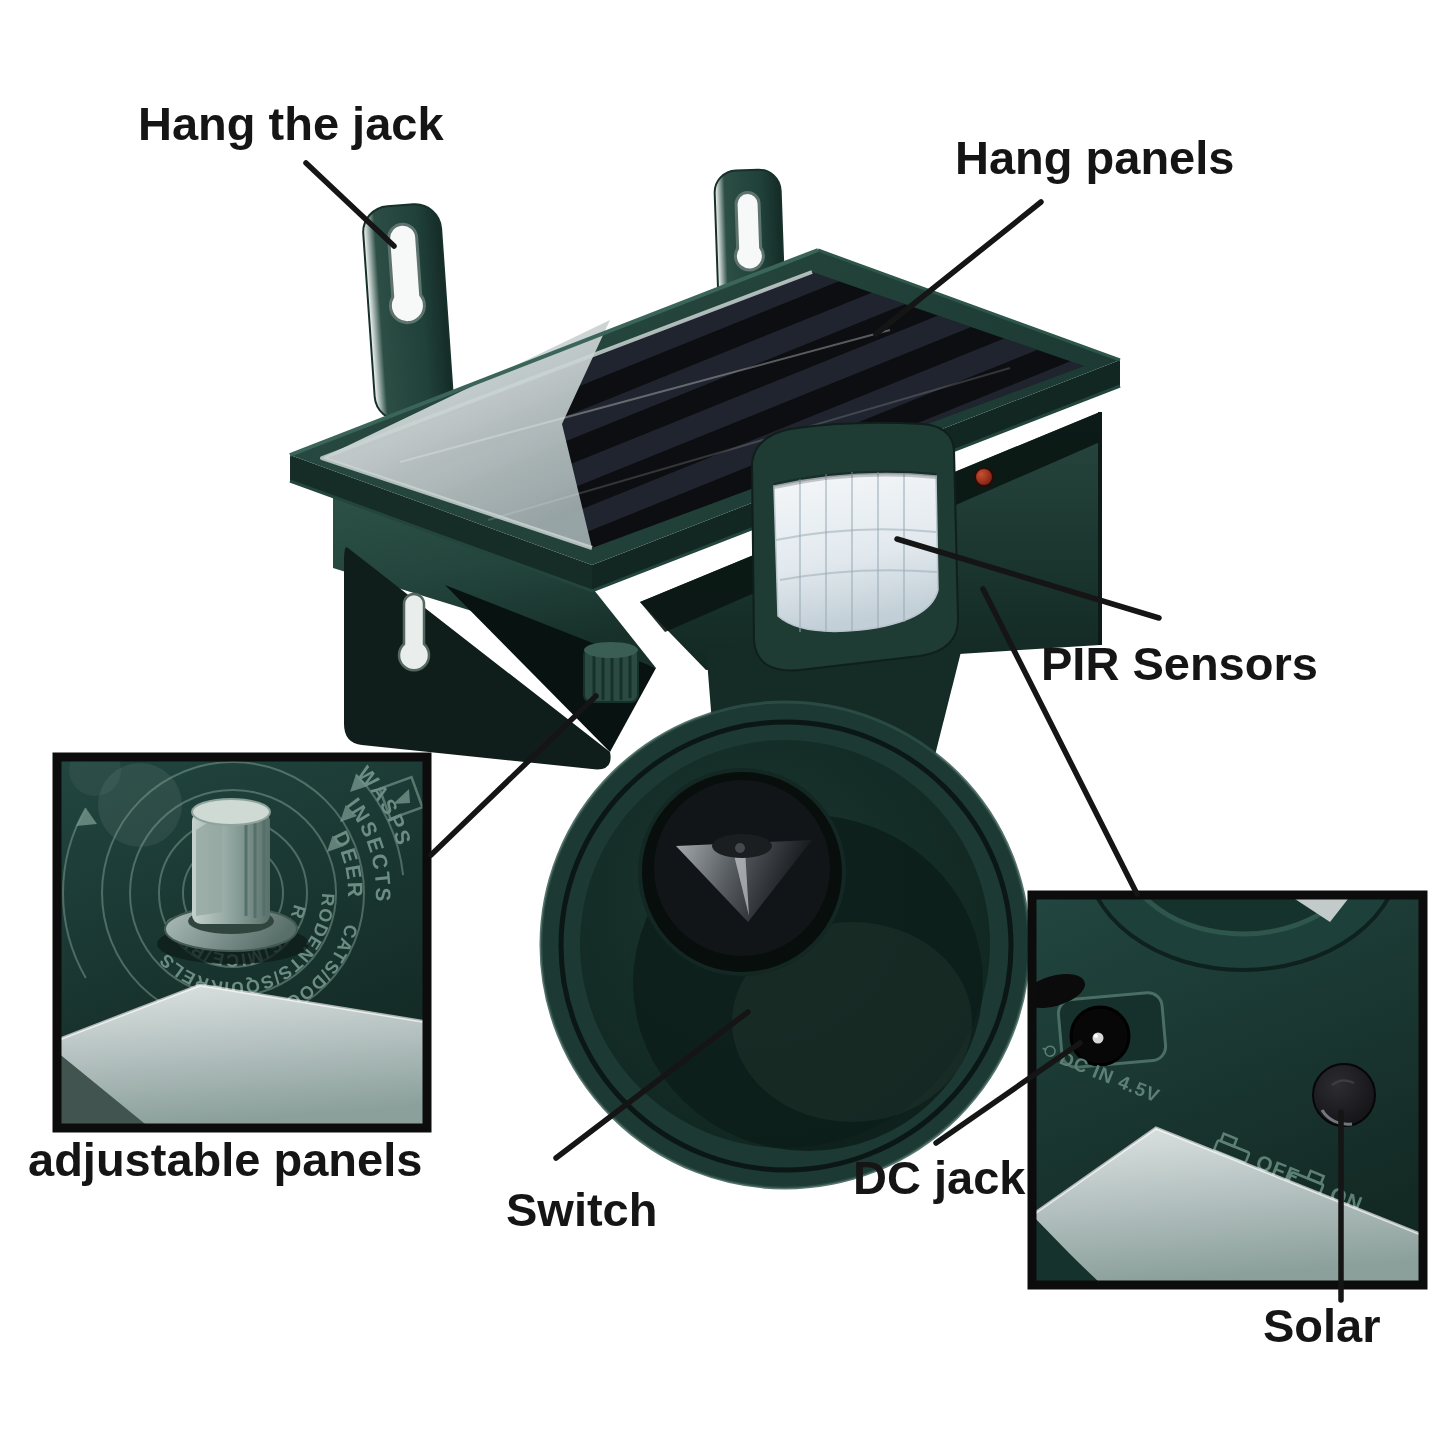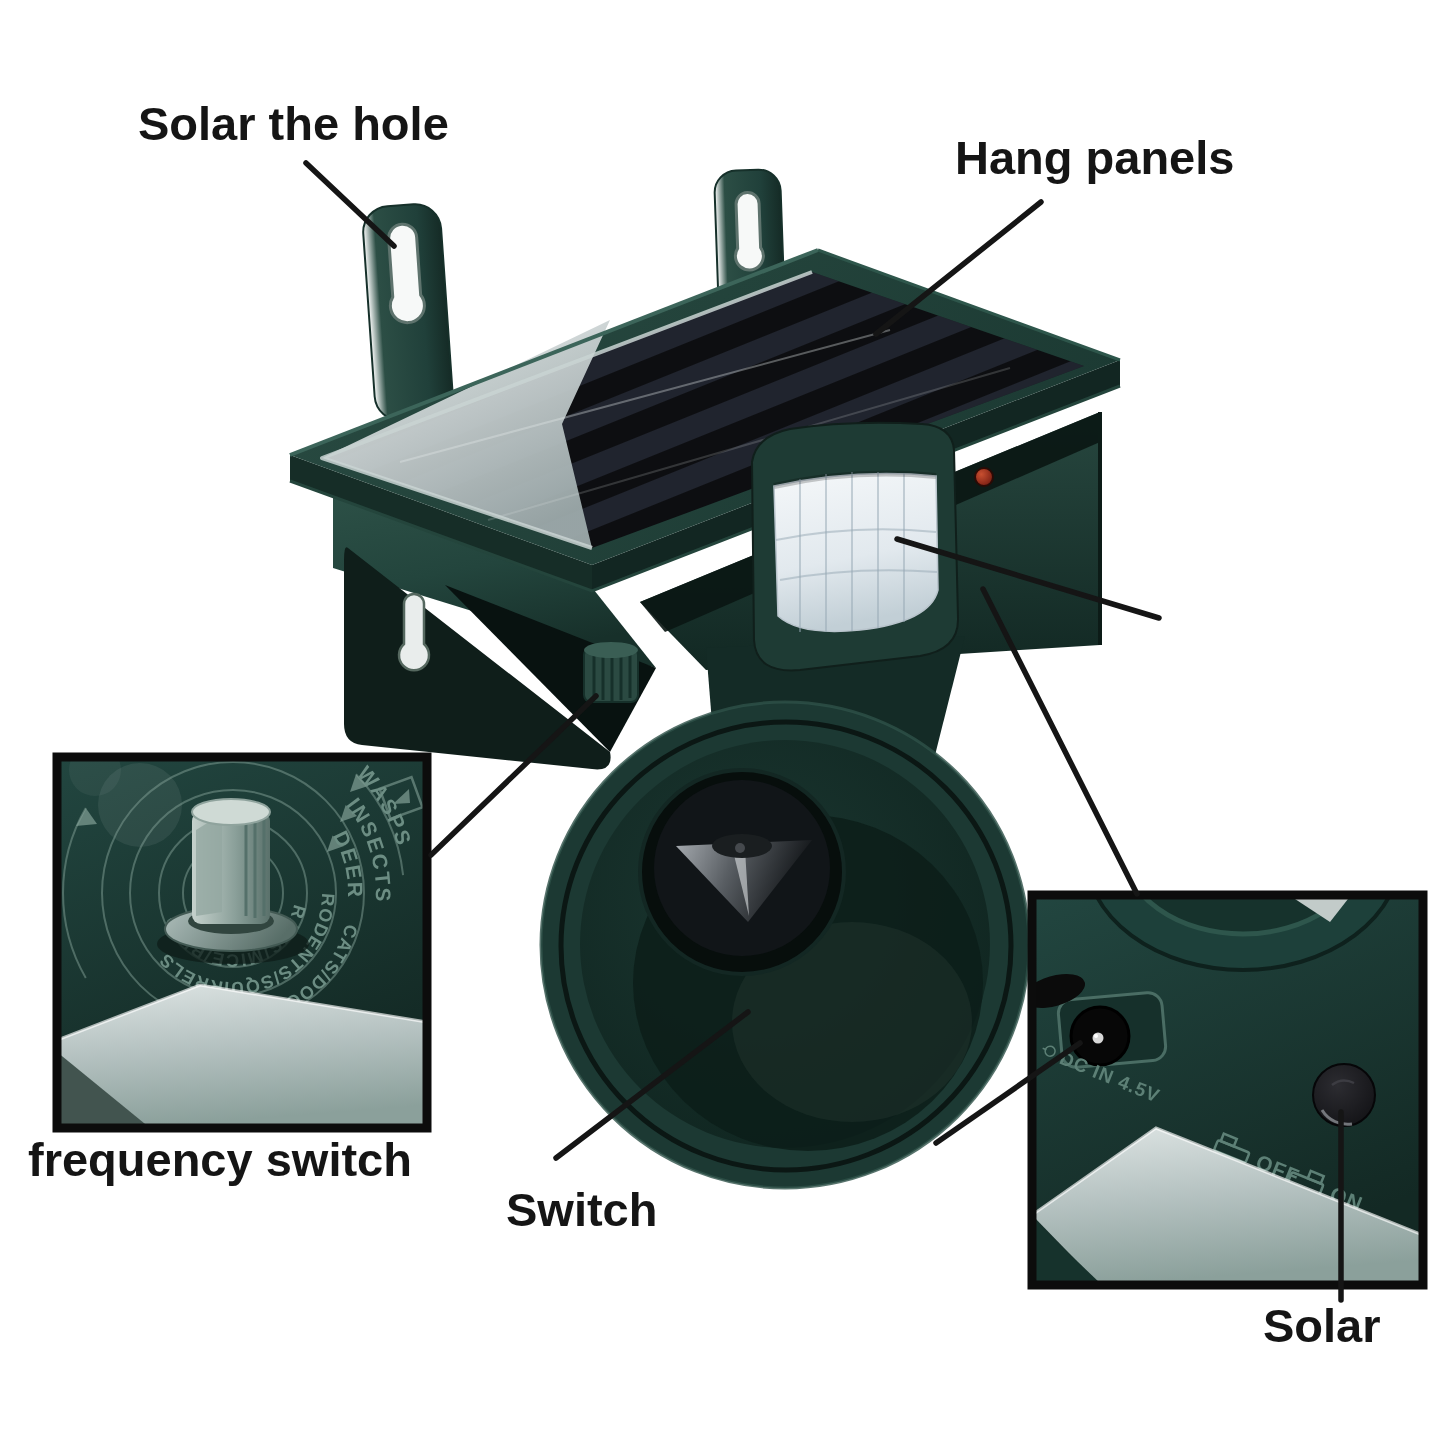--- a/index.html
+++ b/index.html
@@ -278,21 +278,23 @@
     <line x1="1041" y1="202" x2="876" y2="334"></line>
     <line x1="897" y1="539" x2="1159" y2="618"></line>
     <line x1="983" y1="589" x2="1137" y2="894"></line>
     <line x1="596" y1="696" x2="431" y2="855"></line>
     <line x1="556" y1="1158" x2="748" y2="1012"></line>
     <line x1="936" y1="1143" x2="1080" y2="1043"></line>
     <line x1="1341" y1="1112" x2="1341" y2="1300"></line>
   </g>
 </svg>
 
-<div class="callout" style="left:138px;top:98px">Solar the hole</div>
+<div class="callout" style="left:138px;top:98px">Hang the jack</div>
 <div class="callout" style="left:955px;top:132px">Hang panels</div>
+<div class="callout" style="left:1041px;top:638px">PIR Sensors</div>
 <div class="callout" style="left:28px;top:1134px">
-  <div>frequency switch</div>
+  <div>adjustable panels</div>
 </div>
 <div class="callout" style="left:506px;top:1184px">Switch</div>
+<div class="callout" style="left:853px;top:1152px">DC jack</div>
 <div class="callout" style="left:1263px;top:1300px">Solar</div>
 
 </div>
 
 </body></html>

